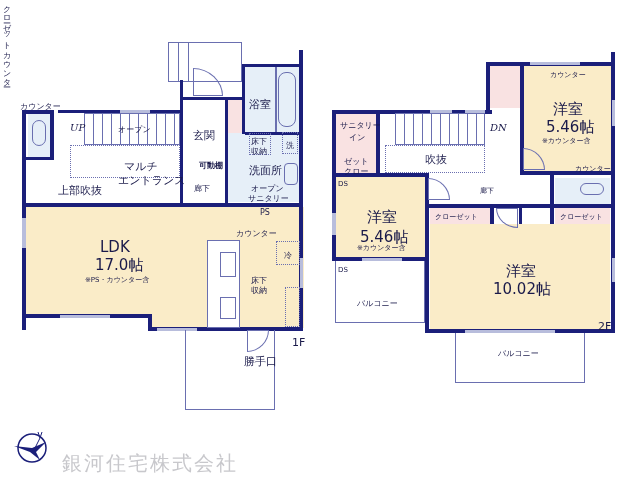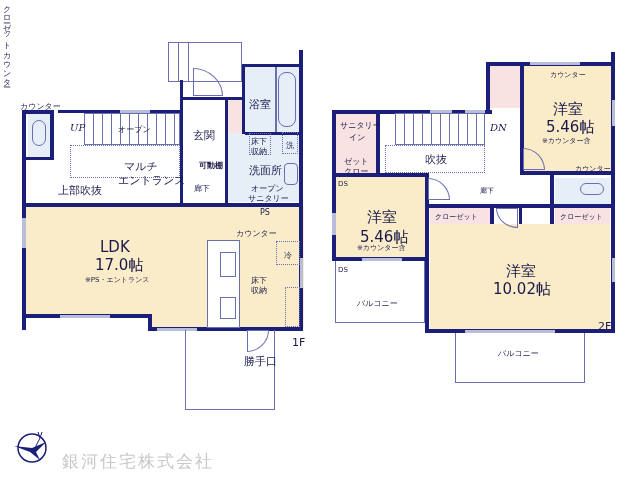--- a/index.html
+++ b/index.html
@@ -16,21 +16,21 @@
   .lbl { position: absolute; font-size: 11px; color: #1a1a4a; white-space: nowrap; text-align: center; }
   .sm { font-size: 8px; }
   .xs { font-size: 7px; }
   .big { font-size: 15px; }
   .num { font-size: 15px; }
   .vert { writing-mode: vertical-rl; font-size: 8px; }
   .stair { position: absolute; border: 1px solid #6a6fb0; background:
      repeating-linear-gradient(90deg, transparent 0 8px, #6a6fb0 8px 9px); }
   .ital { font-style: italic; font-family: "DejaVu Serif", serif; font-size: 10px; }
   .door { position: absolute; border: 1px solid #6a6fb0; border-radius: 0 100% 0 0; }
-  .logo-text { position: absolute; color: #c8c8cc; font-size: 17px; letter-spacing: 2px; }
+  .logo-text { position: absolute; color: #c8c8cc; font-size: 20px; letter-spacing: 2px; }
 </style>
 </head>
 <body>
 
 <div>
 
   <div class="thin" style="left:168px;top:42px;width:74px;height:40px;"></div>
   <div class="abs" style="left:178px;top:42px;width:1px;height:40px;background:#6a6fb0;"></div>
   <div class="abs" style="left:188px;top:42px;width:1px;height:40px;background:#6a6fb0;"></div>
   <div class="door" style="left:193px;top:68px;width:30px;height:28px;"></div>
@@ -105,21 +105,21 @@
   <div class="lbl" style="left:249px;top:163px;">洗面所</div>
   <div class="lbl sm" style="left:251px;top:183px;">オープン</div>
   <div class="lbl sm" style="left:248px;top:193px;">サニタリー</div>
   <div class="lbl sm" style="left:260px;top:208px;">PS</div>
   <div class="lbl sm" style="left:236px;top:228px;">カウンター</div>
   <div class="lbl sm" style="left:284px;top:250px;">冷</div>
   <div class="lbl sm" style="left:251px;top:275px;">床下</div>
   <div class="lbl sm" style="left:251px;top:285px;">収納</div>
   <div class="lbl big" style="left:100px;top:238px;">LDK</div>
   <div class="lbl num" style="left:95px;top:256px;">17.0帖</div>
-  <div class="lbl xs" style="left:85px;top:275px;">※PS・エントランス</div>
+  <div class="lbl xs" style="left:85px;top:275px;">※PS・カウンター含</div>
   <div class="lbl" style="left:244px;top:354px;">勝手口</div>
   <div class="lbl" style="left:292px;top:336px;">1F</div>
 </div>
 
 <div>
 
   <div class="floor" style="left:334px;top:176px;width:92px;height:84px;"></div>
   <div class="floor" style="left:430px;top:224px;width:180px;height:106px;"></div>
   <div class="floor" style="left:524px;top:66px;width:88px;height:106px;"></div>
 

